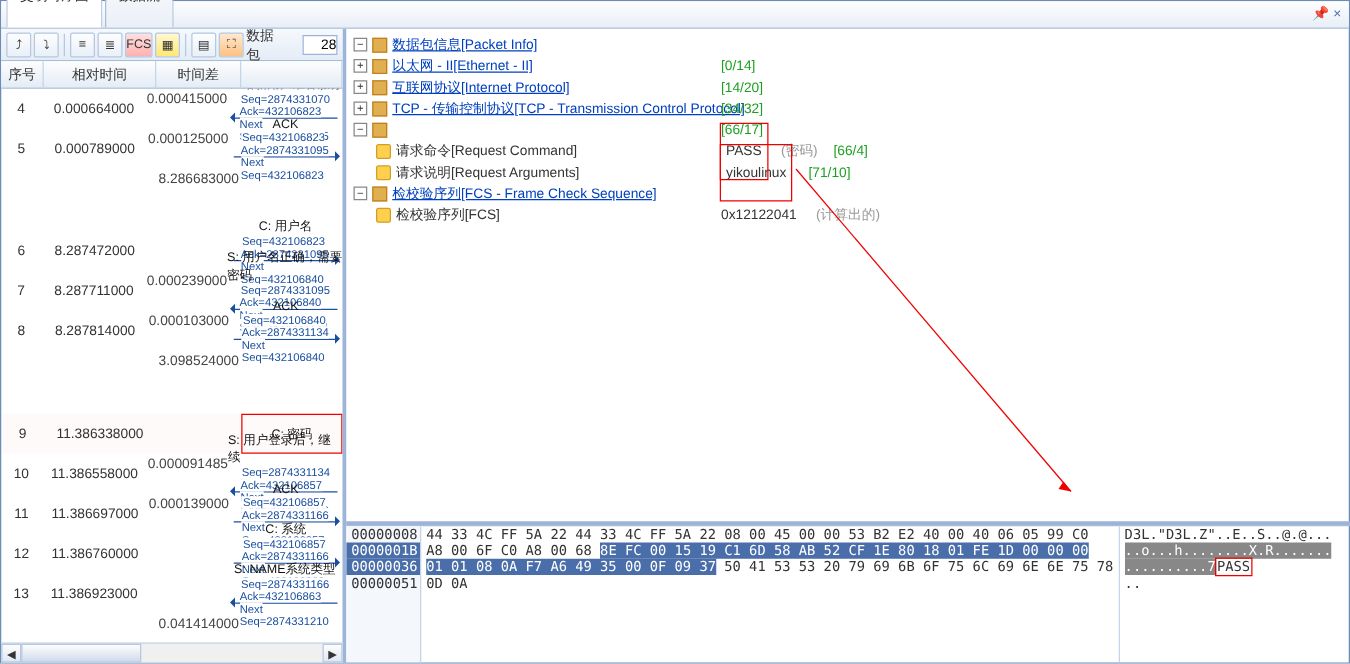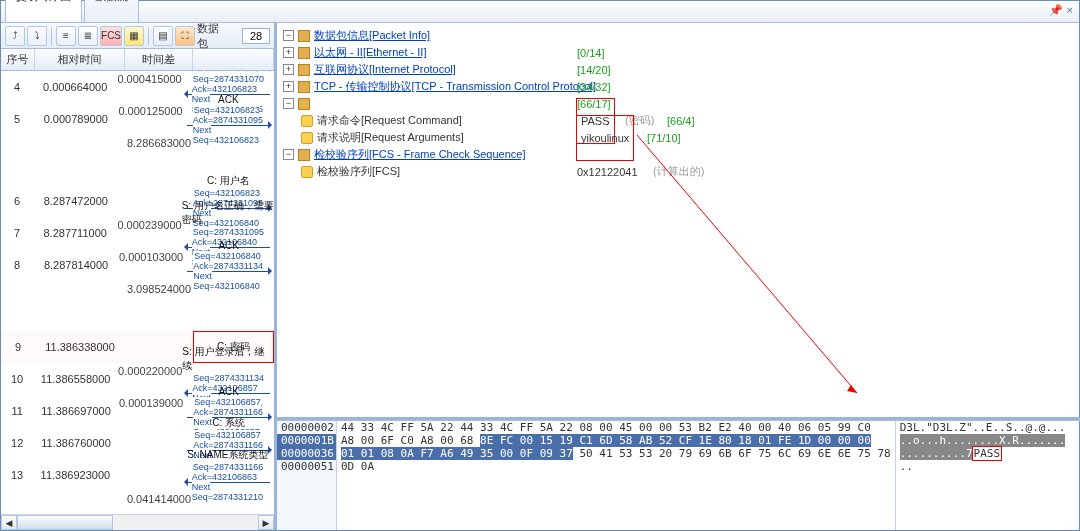--- a/index.html
+++ b/index.html
@@ -13,21 +13,21 @@
 .left { width: 463px; display: flex; flex-direction: column; border-right: 3px solid #9cb4d8; min-height: 0; }
 .right { flex: 1; display: flex; flex-direction: column; min-height: 0; position: relative; }
 .toolbar { display: flex; align-items: center; height: 26px; background: linear-gradient(#f6f9fd,#e4ecf6); border-bottom: 1px solid #a8bdd8; padding: 0 4px; gap: 2px; }
 .tbtn { width: 22px; height: 20px; border: 1px solid #b5c8e0; background: linear-gradient(#fdfdfd,#e9f0f9); border-radius: 2px; display: flex; align-items: center; justify-content: center; font-size: 10px; cursor: pointer; }
 .tbtn.red { background: linear-gradient(#ffe0e0,#ffb0b0); }
 .tbtn.yellow { background: linear-gradient(#fff8d0,#ffe870); }
 .tbtn.orange { background: linear-gradient(#ffe8d0,#ffc080); }
 .tsep { width: 1px; height: 18px; background: #b5c8e0; margin: 0 2px; }
 .toolbar-r { margin-left: auto; display: flex; align-items: center; gap: 20px; }
 .tlabel { font-size: 11px; color: #333; }
-.tinput { width: 28px; height: 16px; border: 1px solid #9cb4d8; font-size: 11px; text-align: center; }
+.tinput { width: 28px; height: 16px; border: 1px solid #9cb4d8; font-size: 11px; text-align: right; }
 .gridhead { display: flex; height: 22px; background: linear-gradient(#fdfdfd,#e4ecf6); border-bottom: 1px solid #a8bdd8; font-size: 11px; }
 .gh { display: flex; align-items: center; justify-content: center; border-right: 1px solid #c5d4e8; }
 .c-seq { width: 34px; }
 .c-rel { width: 90px; }
 .c-diff { width: 68px; }
 .c-msg { flex: 1; }
 .addrbar { display: flex; height: 20px; font-size: 11px; border-bottom: 1px solid #c5d4e8; background: #f4f8fc; }
 .addrbar .c-msg { display: flex; }
 .addr { flex: 1; text-align: center; padding: 2px 0; }
 .seqbody { flex: 1; overflow: hidden; position: relative; }
@@ -174,21 +174,21 @@
               <div class="c-seq">9</div>
               <div class="c-rel">11.386338000</div>
               <div class="c-diff"></div>
               <div class="c-msg">
                 <div class="msglabel">C: 密码</div>
               </div>
             </div>
             <div class="row">
               <div class="c-seq">10</div>
               <div class="c-rel">11.386558000</div>
-              <div class="c-diff">0.000220000</div>
+              <div class="c-diff">0.000091485</div>
               <div class="c-msg">
                 <div class="msglabel">S: 用户登录后，继续</div>
                 <div class="seqline rtl"><span>Seq=2874331134  Ack=432106857  Next Seq=2874331166</span></div>
               </div>
             </div>
             <div class="row">
               <div class="c-seq">11</div>
               <div class="c-rel">11.386697000</div>
               <div class="c-diff">0.000139000</div>
               <div class="c-msg">
@@ -287,21 +287,21 @@
             <span class="tright gray" style="left:376px">(计算出的)</span>
           </div>
         <svg class="arrow-line" style="left:0;top:0;width:620px;height:500px">
             <line x1="360" y1="112" x2="580" y2="370" stroke="#e00" stroke-width="1"></line>
             <polygon points="580,370 574,362 570,368" fill="#e00"></polygon>
           </svg>
       </div>
       <div class="divider"></div>
       <div class="hex">
         <div class="hex-off">
-          <div>00000002</div>
+          <div>00000008</div>
             <div style="background:#4a6ea9;color:#fff">0000001B</div>
             <div style="background:#4a6ea9;color:#fff">00000036</div>
             <div>00000051</div>
         </div>
         <div class="hex-bytes">
           <div>44 33 4C FF 5A 22 44 33 4C FF 5A 22 08 00 45 00 00 53 B2 E2 40 00 40 06 05 99 C0</div>
           <div><span>A8 00 6F C0 A8 00 68 </span><span class="hlbytes">8E FC 00 15 19 C1 6D 58 AB 52 CF 1E 80 18 01 FE 1D 00 00 00</span></div>
           <div><span class="hlbytes">01 01 08 0A F7 A6 49 35 00 0F 09 37</span><span> 50 41 53 53 20 79 69 6B 6F 75 6C 69 6E 6E 75 78</span></div>
           <div>0D 0A</div>
         </div>

